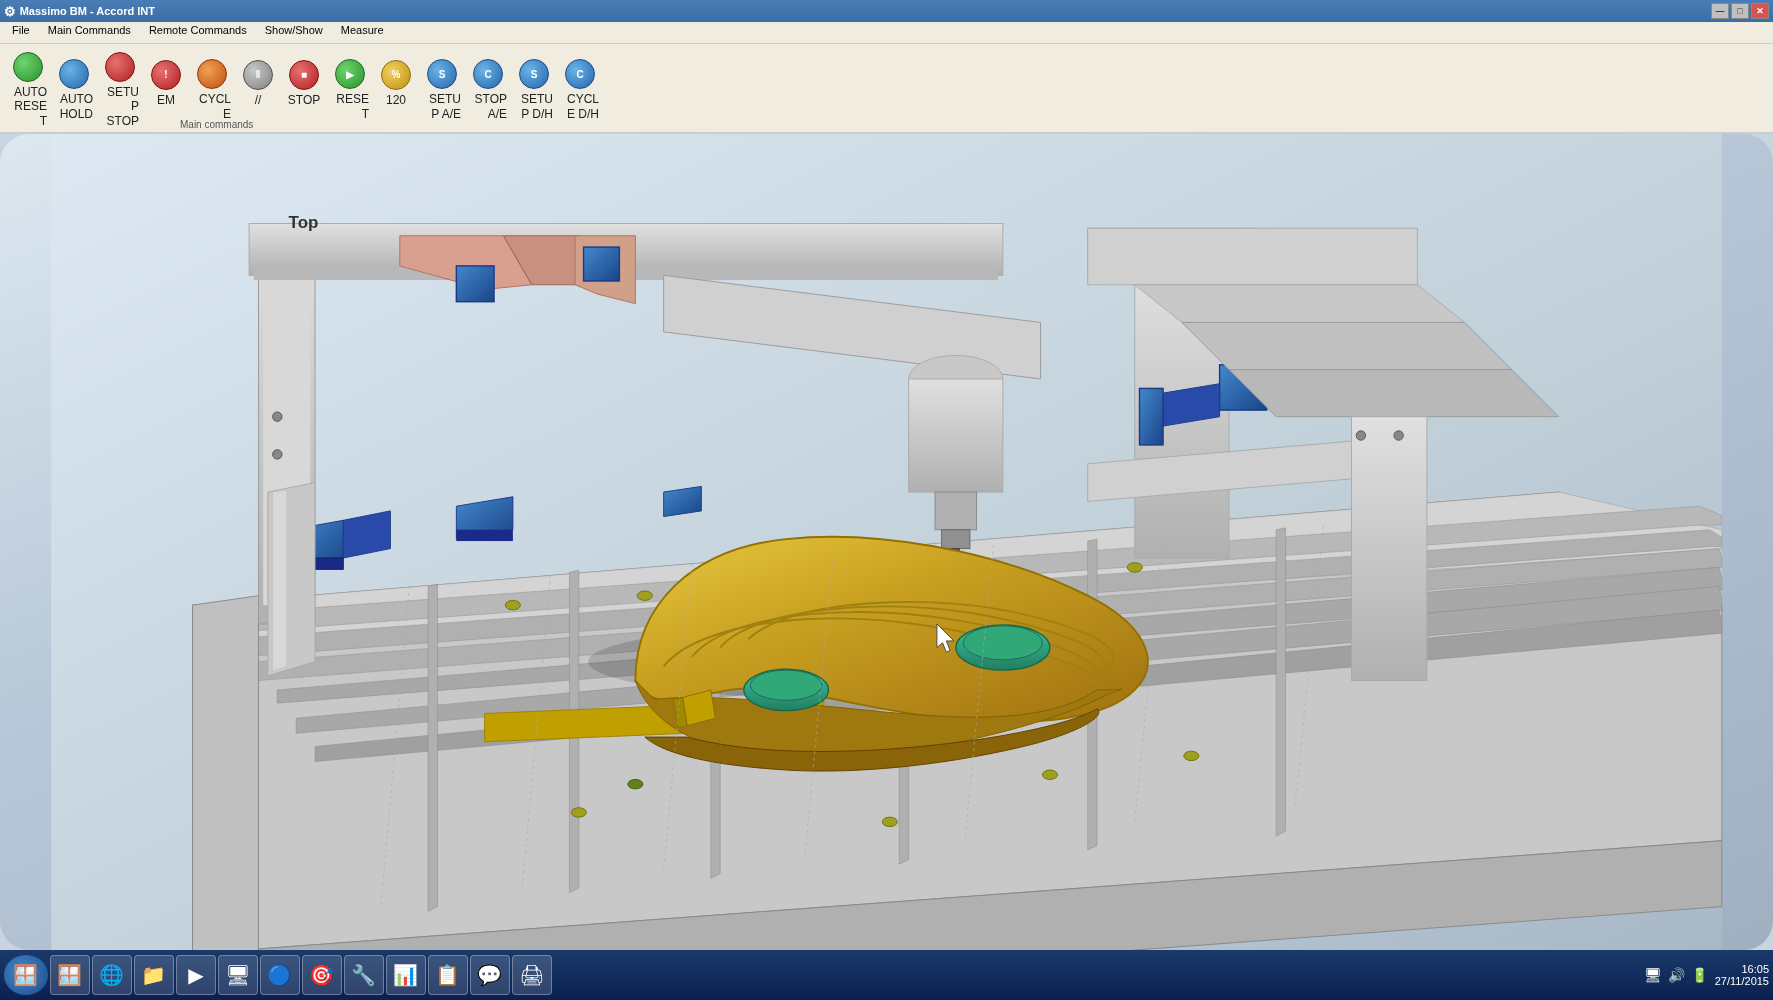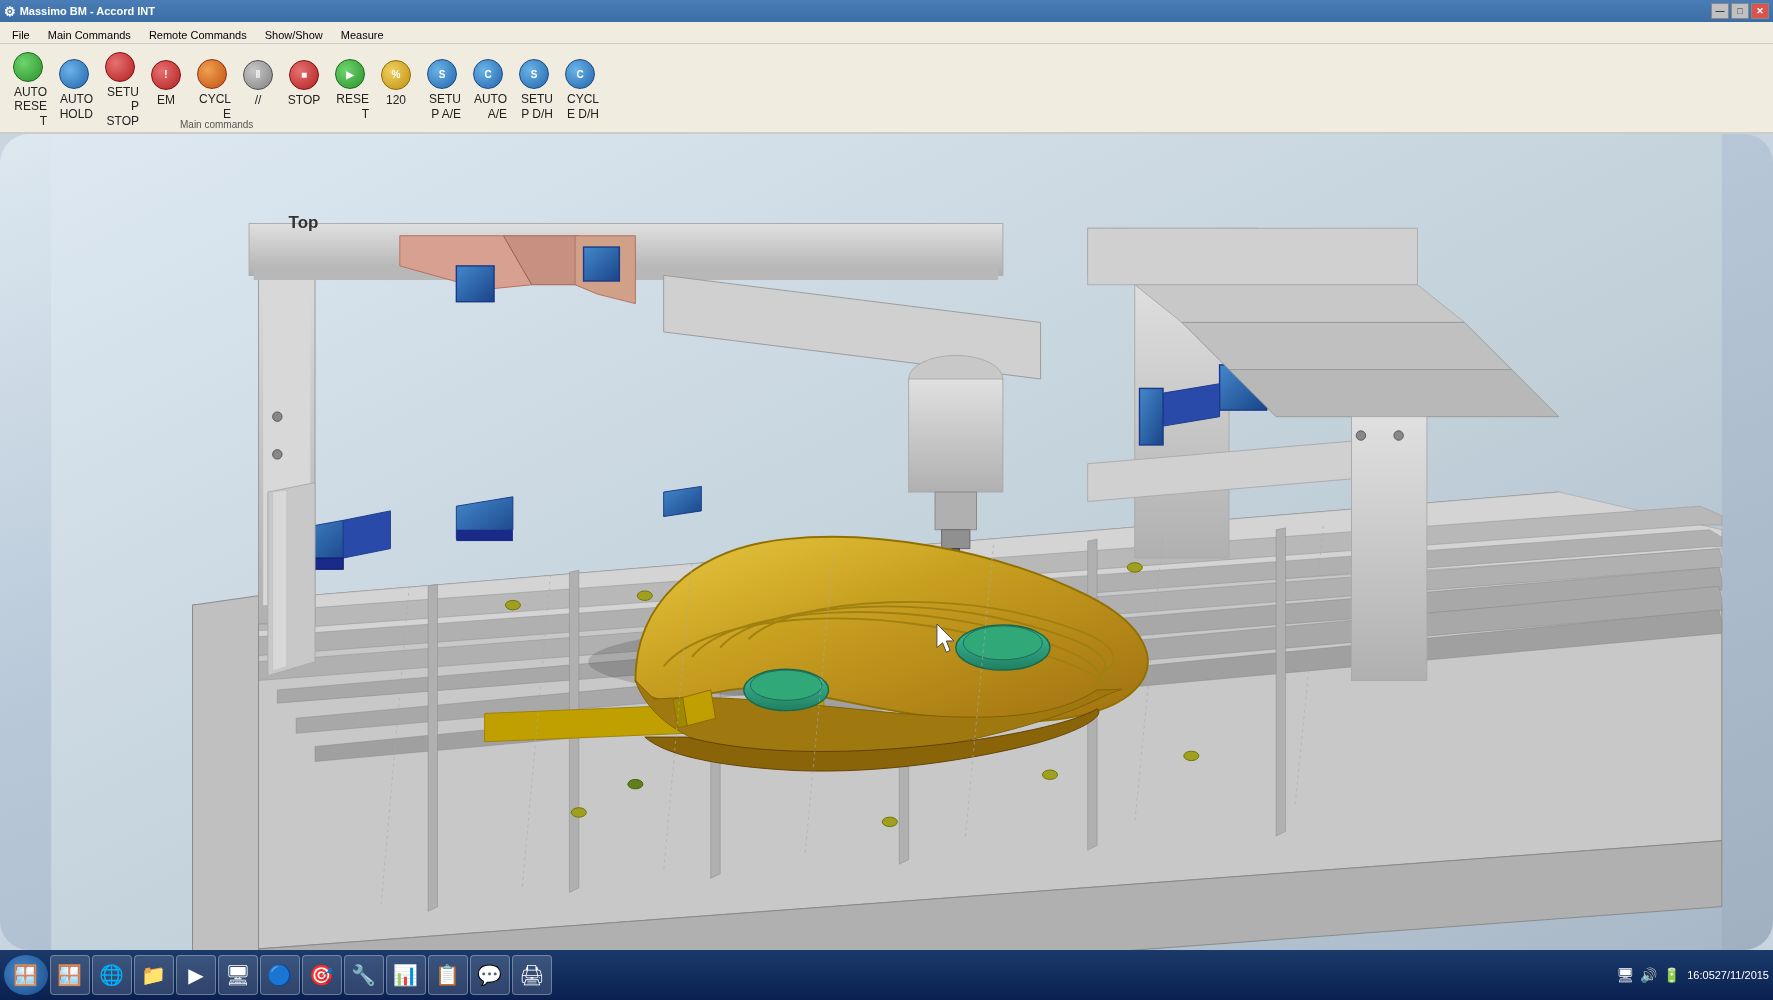--- a/index.html
+++ b/index.html
@@ -46,21 +46,21 @@
       color: #333;
     }
     .title-btn.close { background: #d9534f; color: white; }
 
     
     #menu-bar {
       height: 22px;
       background: #f0ece0;
       border-bottom: 1px solid #ccc;
       display: flex;
-      align-items: flex-end;
+      align-items: flex-start;
       padding: 0 4px;
       gap: 2px;
     }
     .menu-item {
       padding: 2px 8px;
       font-size: 11px;
       cursor: pointer;
       white-space: nowrap;
     }
 
@@ -197,20 +197,21 @@
     .taskbar-spacer { flex: 1; }
     .taskbar-right {
       display: flex;
       align-items: center;
       gap: 6px;
       color: white;
       font-size: 11px;
     }
     .taskbar-clock {
       display: flex;
+      flex-direction: column;
       align-items: flex-end;
       font-size: 11px;
       color: white;
     }
 
     
     #svg-scene {
       position: absolute;
       top: 0; left: 0;
       width: 100%; height: 100%;
@@ -302,21 +303,21 @@
         <div class="tb-icon">
           <div class="icon-circle ic-blue">S</div>
         </div>
         <div class="tb-label">SETUP
 A/E</div>
       </div>
       <div class="tb-btn">
         <div class="tb-icon">
           <div class="icon-circle ic-blue">C</div>
         </div>
-        <div class="tb-label">AUTO
+        <div class="tb-label">STOP
 A/E</div>
       </div>
       <div class="tb-btn">
         <div class="tb-icon">
           <div class="icon-circle ic-blue">S</div>
         </div>
         <div class="tb-label">SETUP
 D/H</div>
       </div>
       <div class="tb-btn">

